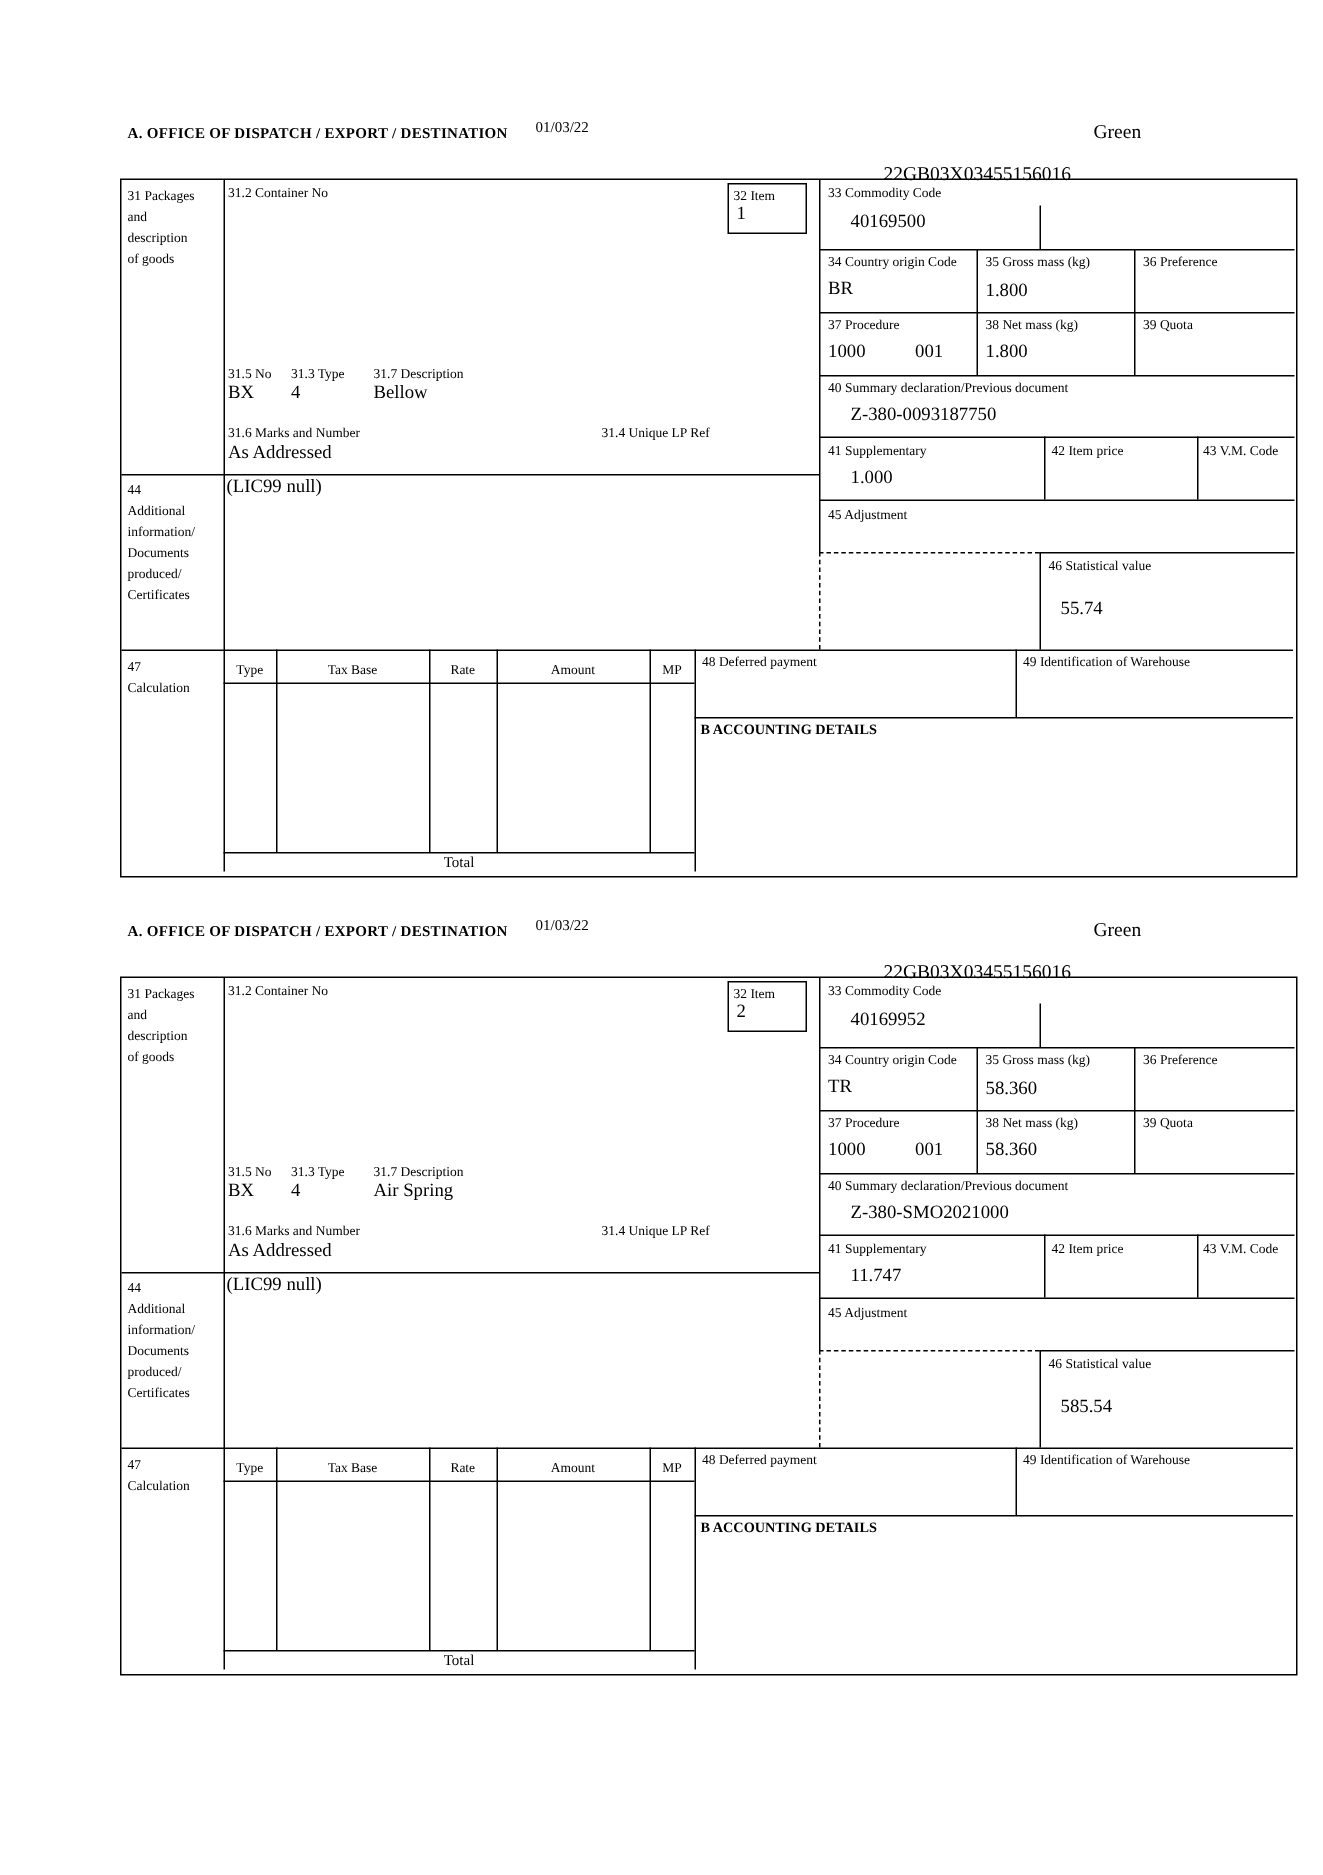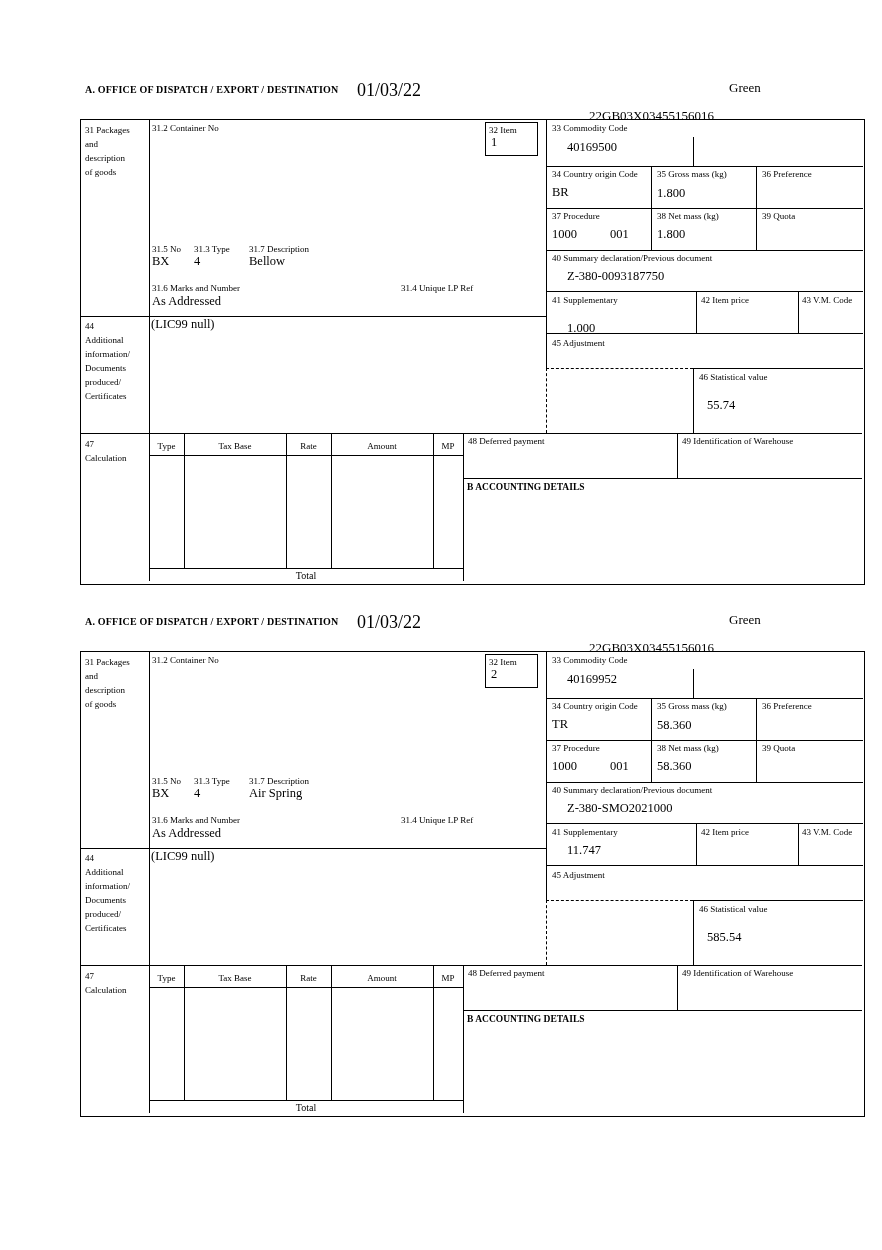--- a/index.html
+++ b/index.html
@@ -1,20 +1,20 @@
 <!DOCTYPE html>
 <html><head>
 <meta charset="utf-8">
 <style>
   html,body{margin:0;padding:0;}
   body{width:882px;height:1250px;background:#ffffff;position:relative;
        font-family:"Liberation Serif",serif;color:#000;}
   .section{position:absolute;left:0;width:704px;}
   .hdr-office{position:absolute;left:85px;top:6px;font-size:10px;font-weight:bold;white-space:nowrap;letter-spacing:.2px;}
-  .hdr-date{position:absolute;left:357px;top:2px;font-size:18px;white-space:nowrap;}
+  .hdr-date{position:absolute;left:357px;top:2px;font-size:10px;white-space:nowrap;}
   .hdr-ref{position:absolute;left:589px;top:2px;font-size:13px;white-space:nowrap;margin-top:28px;}
   .hdr-route{position:absolute;left:729px;top:2px;font-size:13px;white-space:nowrap;}
   .box{position:absolute;left:80px;top:19px;width:783px;height:464px;border:1px solid #000;margin-top:22px;}
   .lbl{position:absolute;font-size:9px;line-height:11px;white-space:nowrap;}
   .val{position:absolute;font-size:12.5px;line-height:14px;white-space:nowrap;}
   .vl{position:absolute;border-left:1px solid #000;width:0;}
   .hl{position:absolute;border-top:1px solid #000;height:0;}
   .vl.dash{border-left:1px dashed #000;}
   .hl.dash{border-top:1px dashed #000;}
   .stack{position:absolute;font-size:9px;line-height:14px;}
@@ -107,21 +107,21 @@
       <span class="lbl" style="left:681px;top:49px">36 Preference</span>
       <span class="lbl" style="left:471px;top:91px">37 Procedure</span>
       <span class="val" style="left:471px;top:107px">1000</span>
       <span class="val" style="left:529px;top:107px">001</span>
       <span class="lbl" style="left:576px;top:91px">38 Net mass (kg)</span>
       <span class="val" style="left:576px;top:107px">1.800</span>
       <span class="lbl" style="left:681px;top:91px">39 Quota</span>
       <span class="lbl" style="left:471px;top:133px">40 Summary declaration/Previous document</span>
       <span class="val" style="left:486px;top:149px">Z-380-0093187750</span>
       <span class="lbl" style="left:471px;top:175px">41 Supplementary</span>
-      <span class="val" style="left:486px;top:201px">1.000</span>
+      <span class="val" style="left:486px;top:191px">1.000</span>
       <span class="lbl" style="left:620px;top:175px">42 Item price</span>
       <span class="lbl" style="left:721px;top:175px">43 V.M. Code</span>
       <span class="lbl" style="left:471px;top:218px">45 Adjustment</span>
       <span class="lbl" style="left:618px;top:252px">46 Statistical value</span>
       <span class="val" style="left:626px;top:278px">55.74</span>
 
       <span class="lbl ctr" style="left:68px;width:35px;top:321px">Type</span>
       <span class="lbl ctr" style="left:103px;width:102px;top:321px">Tax Base</span>
       <span class="lbl ctr" style="left:205px;width:45px;top:321px">Rate</span>
       <span class="lbl ctr" style="left:250px;width:102px;top:321px">Amount</span>

